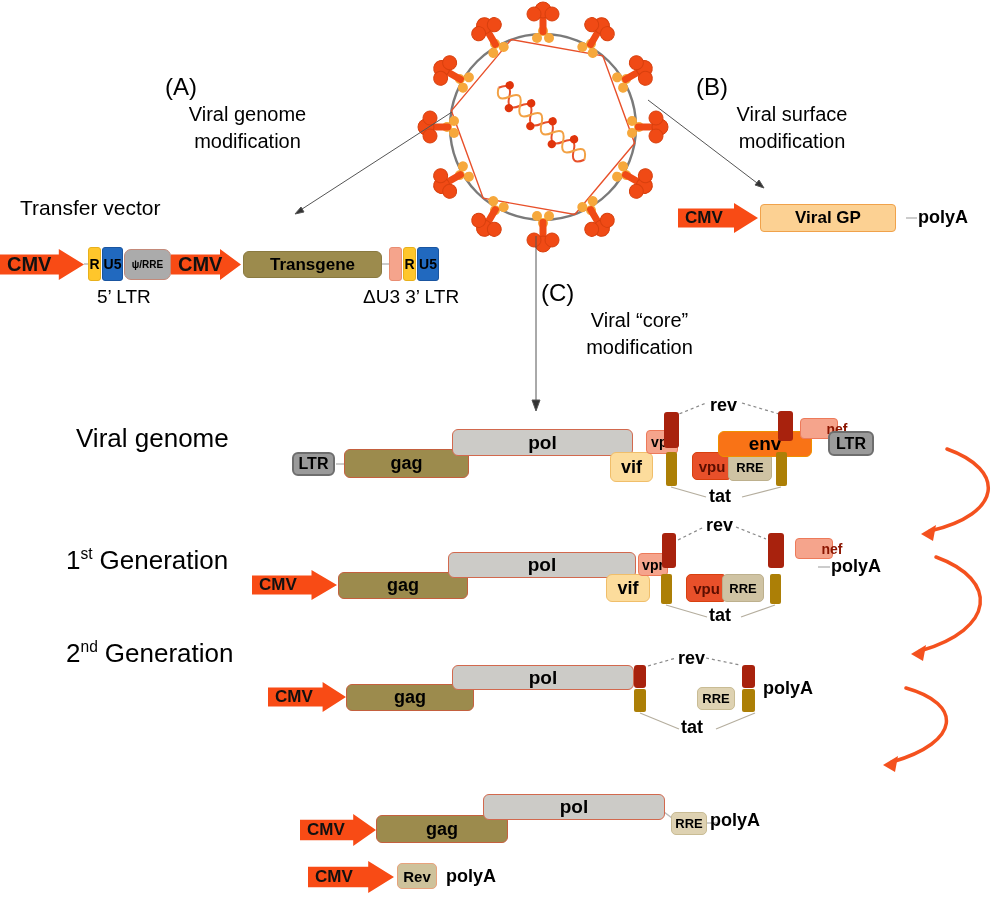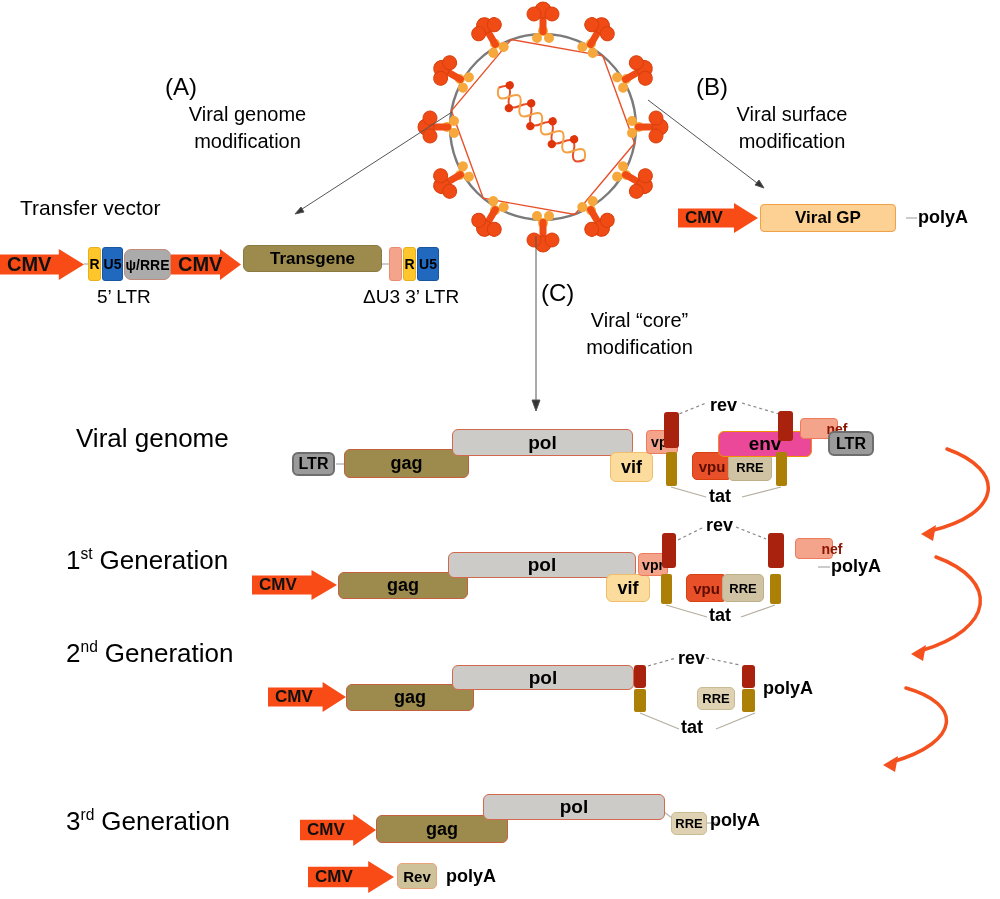--- a/index.html
+++ b/index.html
@@ -19,30 +19,30 @@
   .olive{background:#9C8B4D;border:1px solid #C4603E;font-size:18px;}
   .plaino{background:#9C8B4D;border:1px solid #8a7a40;font-size:17px;}
   .polbox{background:#CCCBC7;border:1px solid #D2694E;font-size:19px;}
   .ltrbox{background:#9A9A9A;border:2px solid #6e6e6e;border-radius:6px;font-size:16px;}
   .vifbox{background:#FCDC9C;border:1px solid #F0BE6A;font-size:18px;}
   .salmon{background:#F5A48C;border:1px solid #ED7A5A;border-radius:4px;font-size:14px;}
   .nefbox{color:#8B1500;padding-left:36px;}
   .vpubox{background:#E8502A;border:1px solid #D8400E;border-radius:5px;font-size:15px;color:#5B0E00;}
   .rrebox{background:#CFC3A3;border:1px solid #BDB08D;border-radius:5px;font-size:13px;}
   .rrelight{background:#DED2B2;border:1px solid #C9BC94;}
-  .envbox{background:#ec4899;border:1px solid #EF9000;font-size:19px;}
+  .envbox{background:#f97316;border:1px solid #EF9000;font-size:19px;}
   .gpbox{background:#FCD193;border:1.5px solid #F0A24B;border-radius:4px;font-size:17px;}
   .revpbox{background:#CEC29B;border:1.5px solid #E8A27C;border-radius:5px;font-size:15px;}
   .bar{position:absolute;}
   .bar-red{background:#A8220D;border-radius:3px;}
   .bar-gold{background:#AC7F06;border-radius:2px;}
   .smallseg{border-radius:3px;font-size:14px;}
   .yellowseg{background:#FFC62B;border:1px solid #E8B01C;}
   .blueseg{background:#2169BF;border:1px solid #1A55A0;}
-  .grayseg{background:#ABABAB;border:1px solid #C48A7A;border-radius:7px;font-size:14px;}
+  .grayseg{background:#ABABAB;border:1px solid #C48A7A;border-radius:7px;font-size:10px;}
   .du3seg{background:#F5A48C;border:1px solid #E98D72;}
   .cmv{position:absolute;background:#F84B15;display:flex;align-items:center;
        font-weight:bold;color:#111;box-sizing:border-box;padding-left:7px;font-size:17px;
        clip-path:polygon(0% 18%,70% 18%,70% 0%,100% 50%,70% 100%,70% 82%,0% 82%);}
   .cmv-big{font-size:20px;}
   svg{display:block;}
   #overlay{position:absolute;left:0;top:0;pointer-events:none;}
   #virion{position:absolute;left:413px;top:-3px;pointer-events:none;}
 </style>
 </head>
@@ -241,21 +241,21 @@
   <div class="lbl" style="left:20px;top:196px;font-size:21px">Transfer vector</div>
   <div class="cmv cmv-big" style="left:0px;top:249px;width:84px;height:31px">
       <span>CMV</span>
     </div>
   <div class="gene smallseg yellowseg" style="left:88px;top:247px;width:13px;height:34px">R</div>
   <div class="gene smallseg blueseg" style="left:102px;top:247px;width:21px;height:34px">U5</div>
   <div class="gene grayseg" style="left:124px;top:249px;width:47px;height:31px">ψ/RRE</div>
   <div class="cmv cmv-big" style="left:171px;top:249px;width:70px;height:31px">
       <span>CMV</span>
     </div>
-  <div class="gene plaino" style="left:243px;top:245px;width:139px;height:27px">Transgene</div>
+  <div class="gene plaino" style="left:243px;top:251px;width:139px;height:27px">Transgene</div>
   <div class="gene smallseg du3seg" style="left:389px;top:247px;width:13px;height:34px"></div>
   <div class="gene smallseg yellowseg" style="left:403px;top:247px;width:13px;height:34px">R</div>
   <div class="gene smallseg blueseg" style="left:417px;top:247px;width:22px;height:34px">U5</div>
   <div class="lbl sub" style="left:97px;top:286px">5’ LTR</div>
   <div class="lbl sub" style="left:363px;top:286px">ΔU3 3’ LTR</div>
 
   <div class="cmv" style="left:678px;top:203px;width:80px;height:30px">
       <span>CMV</span>
     </div>
   <div class="gene gpbox" style="left:760px;top:204px;width:136px;height:28px">Viral GP</div>
@@ -306,21 +306,20 @@
   <div class="gene polbox" style="left:452px;top:665px;width:182px;height:25px">pol</div>
   <div class="bar bar-red" style="left:634px;top:665px;width:12px;height:23px"></div>
   <div class="bar bar-gold" style="left:634px;top:689px;width:12px;height:23px"></div>
   <div class="gene rrebox rrelight" style="left:697px;top:687px;width:38px;height:23px">RRE</div>
   <div class="bar bar-red" style="left:742px;top:665px;width:13px;height:23px"></div>
   <div class="bar bar-gold" style="left:742px;top:689px;width:13px;height:23px"></div>
   <div class="lbl small-note" style="left:763px;top:678px">polyA</div>
   <div class="lbl revtat" style="left:678px;top:648px">rev</div>
   <div class="lbl revtat" style="left:681px;top:717px">tat</div>
 
-  <div class="lbl rowlbl" style="left:66px;top:806px"><span>3</span><sup>rd</sup><span class="word">Generation</span></div>
   <div class="cmv" style="left:300px;top:814px;width:76px;height:32px">
       <span>CMV</span>
     </div>
   <div class="gene olive" style="left:376px;top:815px;width:132px;height:28px">gag</div>
   <div class="gene polbox" style="left:483px;top:794px;width:182px;height:26px">pol</div>
   <div class="gene rrebox rrelight" style="left:671px;top:812px;width:36px;height:23px">RRE</div>
   <div class="lbl small-note" style="left:710px;top:810px">polyA</div>
   <div class="cmv" style="left:308px;top:861px;width:86px;height:32px">
       <span>CMV</span>
     </div>

